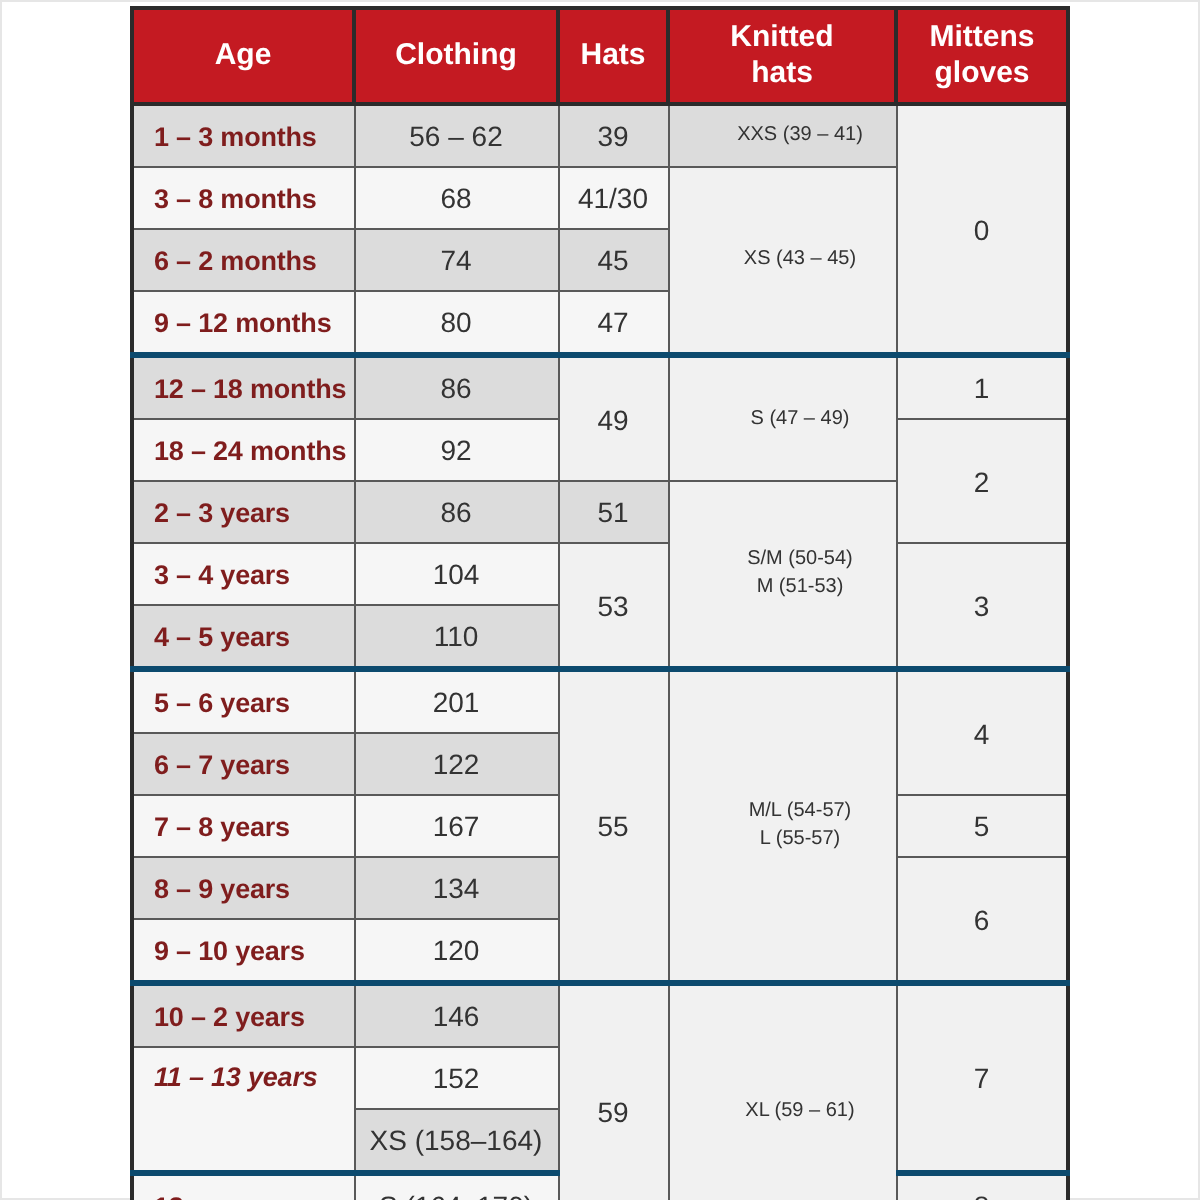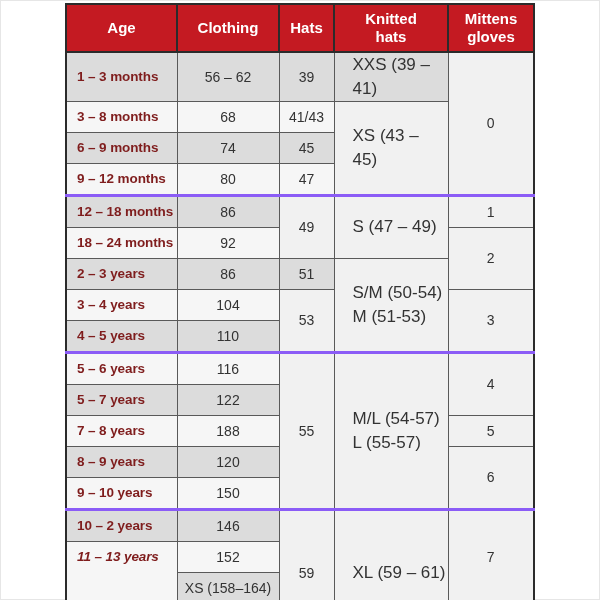--- a/index.html
+++ b/index.html
@@ -42,37 +42,37 @@
     padding: 0;
   }
   td {
     height: 30px;
     border: 1px solid #595959;
     padding: 0;
     vertical-align: middle;
     color: #333333;
   }
   tr.sep td, td.sepT {
-    border-top: 3px solid #8b5cf6;
+    border-top: 3px solid #0c4a6e;
   }
   td.age {
     text-align: left;
     padding-left: 10px;
     font-weight: 700;
     font-size: 13.5px;
     color: #7f1d1d;
     letter-spacing: -0.1px;
   }
   td.val {
     text-align: center;
     font-size: 14px;
   }
   td.knit {
-    text-align: left;
-    font-size: 17px;
+    text-align: center;
+    font-size: 10px;
     white-space: pre-line;
     line-height: 1.4;
     padding-left: 18px;
   }
   td.vtop {
     vertical-align: top;
     padding-top: 7px;
     font-style: italic;
   }
   .g  { background: #dcdcdc; }
@@ -108,25 +108,25 @@
       <tr>
         <td class="age g">1 – 3 months</td>
         <td class="val g">56 – 62</td>
         <td class="val g">39</td>
         <td class="knit g">XXS (39 – 41)</td>
         <td class="val lt" rowspan="4">0</td>
       </tr>
       <tr>
         <td class="age w">3 – 8 months</td>
         <td class="val w">68</td>
-        <td class="val w">41/43</td>
+        <td class="val w">41/30</td>
         <td class="knit lt" rowspan="3">XS (43 – 45)</td>
       </tr>
       <tr>
-        <td class="age g">6 – 9 months</td>
+        <td class="age g">6 – 2 months</td>
         <td class="val g">74</td>
         <td class="val g">45</td>
       </tr>
       <tr>
         <td class="age w">9 – 12 months</td>
         <td class="val w">80</td>
         <td class="val w">47</td>
       </tr>
       <tr class="sep">
         <td class="age g">12 – 18 months</td>
@@ -152,43 +152,43 @@
         <td class="val w">104</td>
         <td class="val lt" rowspan="2">53</td>
         <td class="val lt" rowspan="2">3</td>
       </tr>
       <tr>
         <td class="age g">4 – 5 years</td>
         <td class="val g">110</td>
       </tr>
       <tr class="sep">
         <td class="age w">5 – 6 years</td>
-        <td class="val w">116</td>
+        <td class="val w">201</td>
         <td class="val lt" rowspan="5">55</td>
         <td class="knit lt" rowspan="5">M/L (54-57)
 L (55-57)</td>
         <td class="val lt" rowspan="2">4</td>
       </tr>
       <tr>
-        <td class="age g">5 – 7 years</td>
+        <td class="age g">6 – 7 years</td>
         <td class="val g">122</td>
       </tr>
       <tr>
         <td class="age w">7 – 8 years</td>
-        <td class="val w">188</td>
+        <td class="val w">167</td>
         <td class="val lt">5</td>
       </tr>
       <tr>
         <td class="age g">8 – 9 years</td>
-        <td class="val g">120</td>
+        <td class="val g">134</td>
         <td class="val lt" rowspan="2">6</td>
       </tr>
       <tr>
         <td class="age w">9 – 10 years</td>
-        <td class="val w">150</td>
+        <td class="val w">120</td>
       </tr>
       <tr class="sep">
         <td class="age g">10 – 2 years</td>
         <td class="val g">146</td>
         <td class="val lt" rowspan="4">59</td>
         <td class="knit lt" rowspan="4">XL (59 – 61)</td>
         <td class="val lt" rowspan="3">7</td>
       </tr>
       <tr>
         <td class="age w vtop" rowspan="2">11 – 13 years</td>

